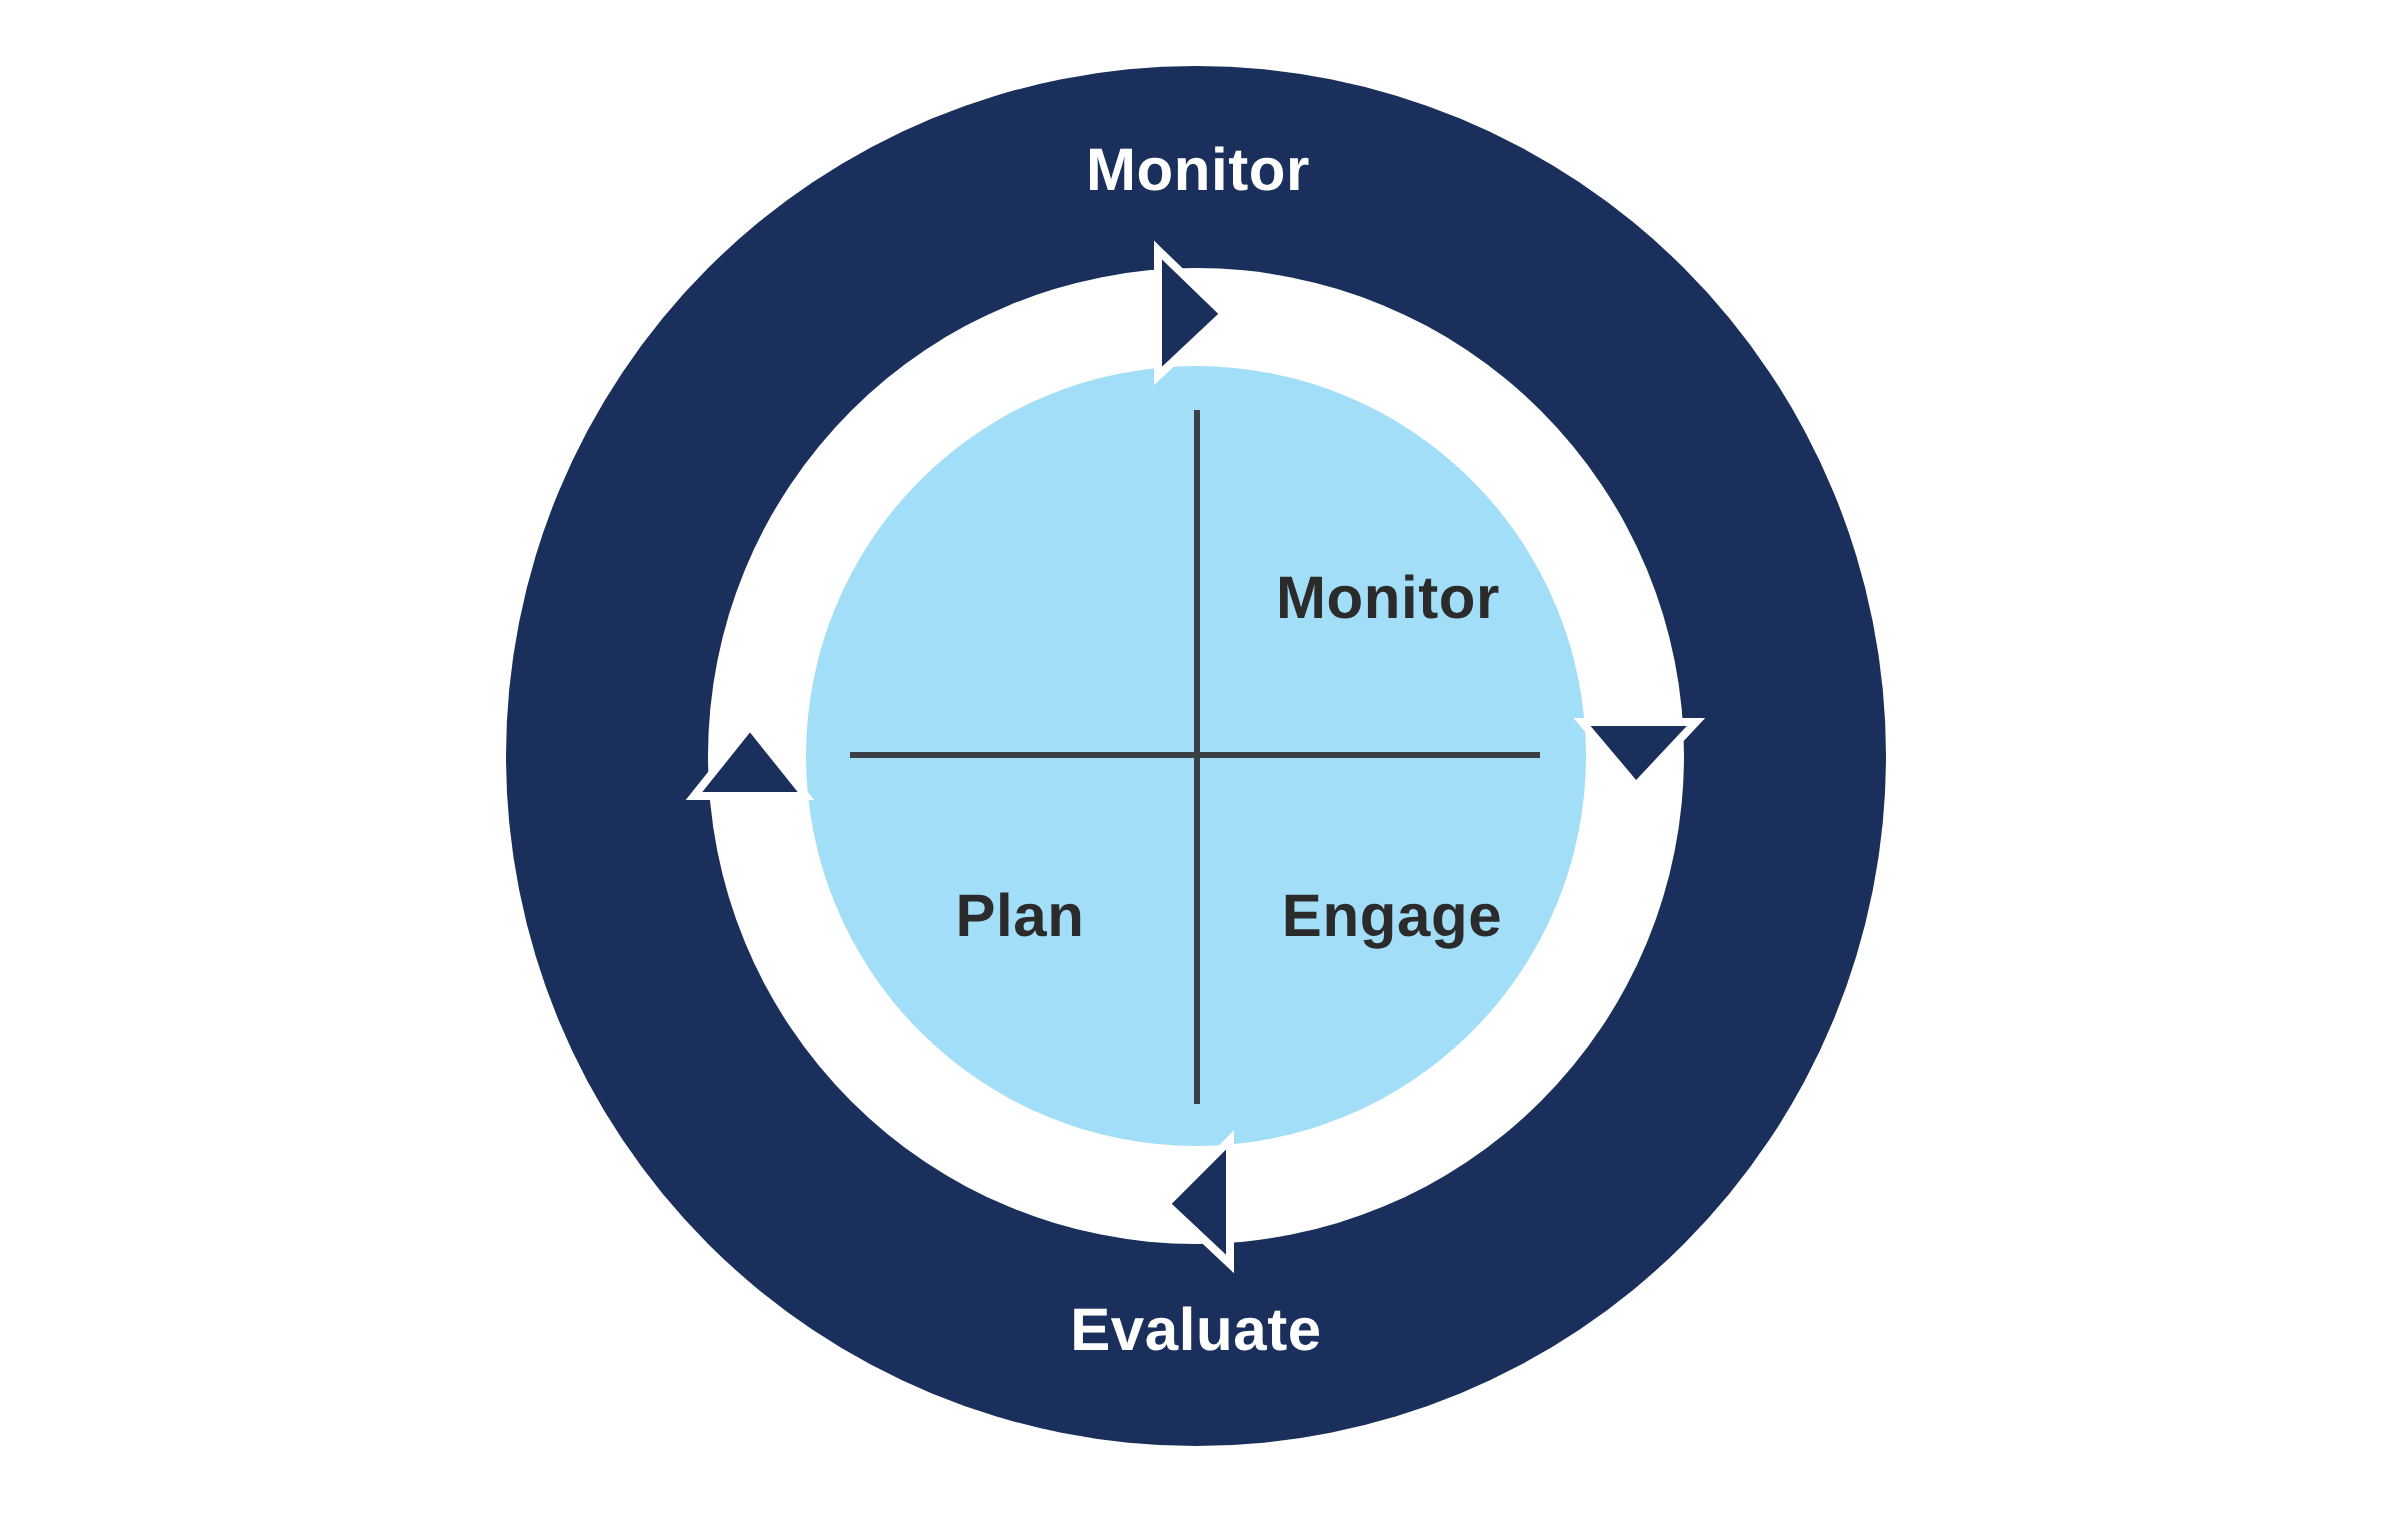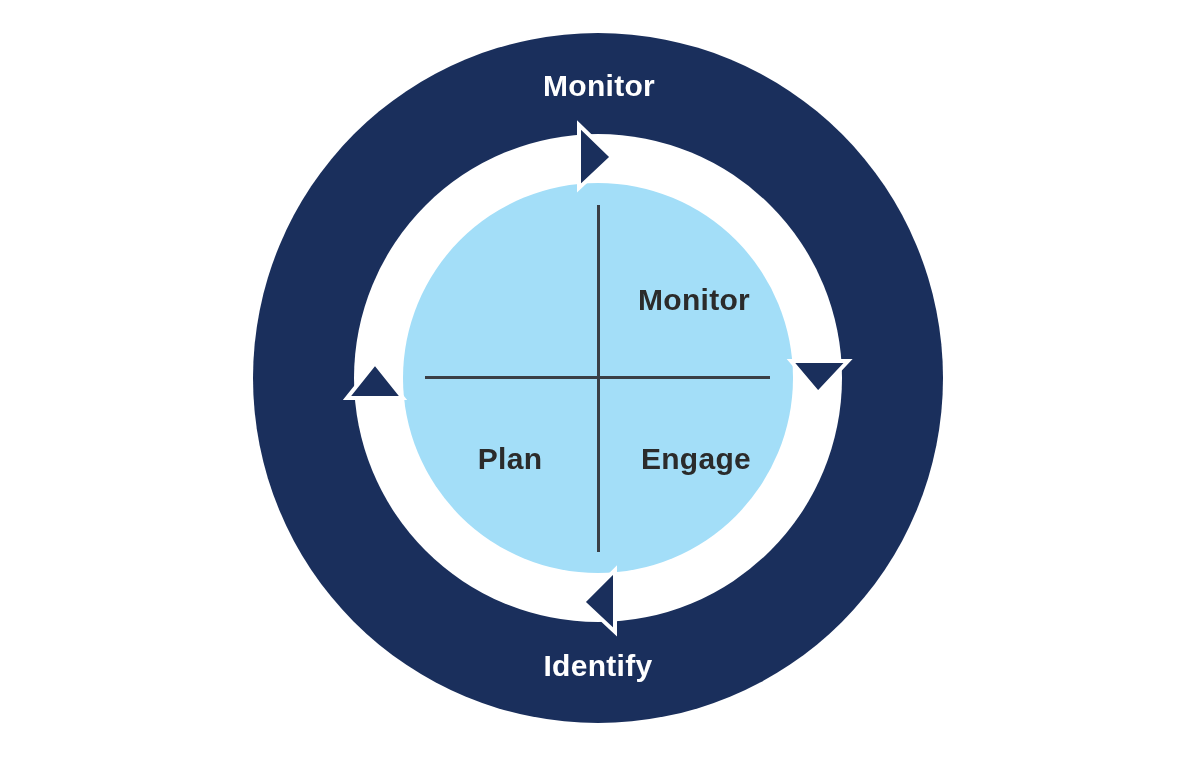--- a/index.html
+++ b/index.html
@@ -72,21 +72,21 @@
 
   <div class="circle navy"></div>
   <div class="circle gap"></div>
   <div class="circle blue"></div>
 
   <div class="axis vertical"></div>
   <div class="axis horizontal"></div>
 
   <div class="label outer pos-monitor">Monitor</div>
 
-  <div class="label outer pos-evaluate">Identify</div>
+  <div class="label outer pos-evaluate">Evaluate</div>
 
 
   <div class="label quad pos-identify">Monitor</div>
 
   <div class="label quad pos-plan">Plan</div>
 
   <div class="label quad pos-analyse">Engage</div>
 
   <svg class="arrows" viewBox="0 0 1200 761">
     <polygon points="579,125 612,157 579,188"></polygon>

